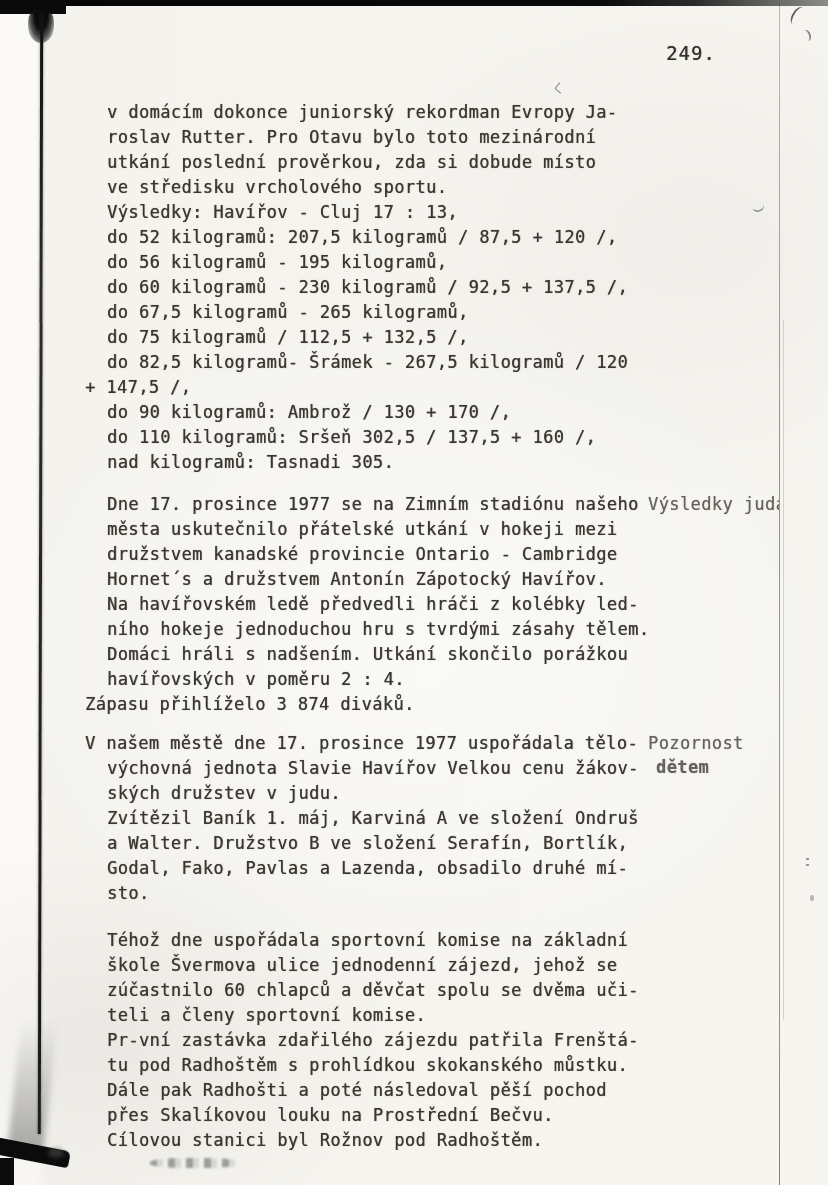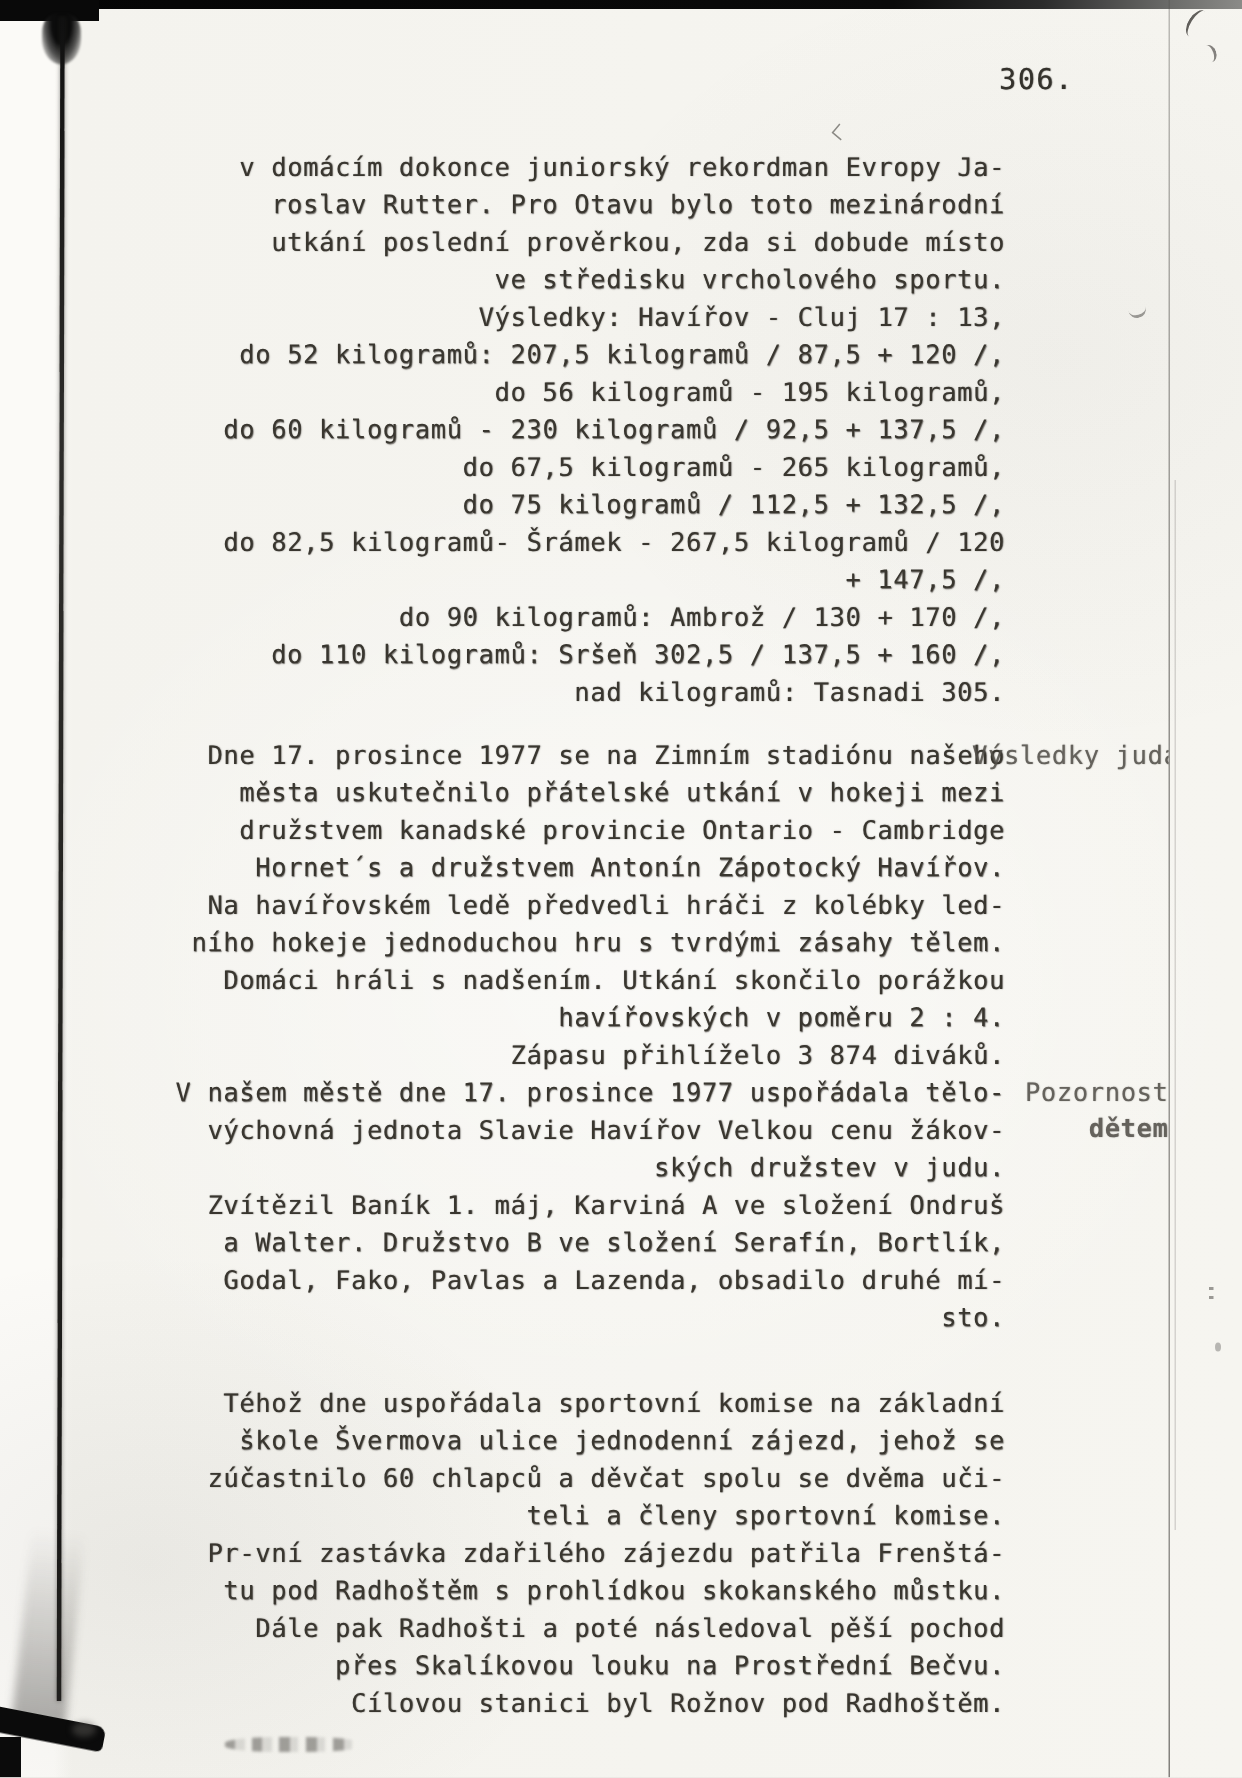--- a/index.html
+++ b/index.html
@@ -107,26 +107,25 @@
     position: absolute; left: 666px; top: 42px;
     font-size: 19px; letter-spacing: 1px;
     color: #34322c;
     text-shadow: 0.4px 0.4px 0.7px rgba(45,43,38,0.75);
   }
   .text-column {
     position: absolute; left: 85px; top: 100px; width: 585px;
     font-size: 17px; line-height: 25px; letter-spacing: 0.4px;
     text-shadow: 0.4px 0.4px 0.8px rgba(48,45,40,0.72);
     white-space: pre;
-    text-align: right;
   }
   .para { position: relative; }
   .para:nth-child(2) { margin-top: 17px; }
-  .para:nth-child(3) { }
-  .para:nth-child(4) { margin-top: 32px; }
+  .para:nth-child(3) { margin-top: 14px; }
+  .para:nth-child(4) { margin-top: 22px; }
   .line { padding-left: 22px; }
   .line.outdent { padding-left: 0; }
   .margin-note {
     position: absolute; left: 563px; top: 0; width: 131px;
     overflow: hidden;
     color: #514e48;
     opacity: 0.88;
     line-height: 24px;
     white-space: pre;
     text-shadow: 0.3px 0.3px 0.9px rgba(70,67,62,0.6);
@@ -149,15 +148,15 @@
   <div class="right-edge-line"></div>
   <div class="right-edge-line-2"></div>
   <div class="squiggle-tr-1"></div>
   <div class="squiggle-tr-2"></div>
   <div class="squiggle-mid"></div>
   <div class="speck-1"></div>
   <div class="speck-2"></div>
   <div class="speck-3"></div>
   <div class="bottom-smudge"></div>
 
-  <div class="page-number">306.</div>
+  <div class="page-number">249.</div>
   <div class="text-column"><div class="para"><div class="line">v domácím dokonce juniorský rekordman Evropy Ja-</div><div class="line">roslav Rutter. Pro Otavu bylo toto mezinárodní</div><div class="line">utkání poslední prověrkou, zda si dobude místo</div><div class="line">ve středisku vrcholového sportu.</div><div class="line">Výsledky: Havířov - Cluj 17 : 13,</div><div class="line">do 52 kilogramů: 207,5 kilogramů / 87,5 + 120 /,</div><div class="line">do 56 kilogramů - 195 kilogramů,</div><div class="line">do 60 kilogramů - 230 kilogramů / 92,5 + 137,5 /,</div><div class="line">do 67,5 kilogramů - 265 kilogramů,</div><div class="line">do 75 kilogramů / 112,5 + 132,5 /,</div><div class="line">do 82,5 kilogramů- Šrámek - 267,5 kilogramů / 120</div><div class="line outdent">+ 147,5 /,</div><div class="line">do 90 kilogramů: Ambrož / 130 + 170 /,</div><div class="line">do 110 kilogramů: Sršeň 302,5 / 137,5 + 160 /,</div><div class="line">nad kilogramů: Tasnadi 305.</div></div><div class="para"><div class="line">Dne 17. prosince 1977 se na Zimním stadiónu našeho</div><div class="line">města uskutečnilo přátelské utkání v hokeji mezi</div><div class="line">družstvem kanadské provincie Ontario - Cambridge</div><div class="line">Hornet´s a družstvem Antonín Zápotocký Havířov.</div><div class="line">Na havířovském ledě předvedli hráči z kolébky led-</div><div class="line">ního hokeje jednoduchou hru s tvrdými zásahy tělem.</div><div class="line">Domáci hráli s nadšením. Utkání skončilo porážkou</div><div class="line">havířovských v poměru 2 : 4.</div><div class="line outdent">Zápasu přihlíželo 3 874 diváků.</div><div class="margin-note"><div>Výsledky juda</div></div></div><div class="para"><div class="line outdent">V našem městě dne 17. prosince 1977 uspořádala tělo-</div><div class="line">výchovná jednota Slavie Havířov Velkou cenu žákov-</div><div class="line">ských družstev v judu.</div><div class="line">Zvítězil Baník 1. máj, Karviná A ve složení Ondruš</div><div class="line">a Walter. Družstvo B ve složení Serafín, Bortlík,</div><div class="line">Godal, Fako, Pavlas a Lazenda, obsadilo druhé mí-</div><div class="line">sto.</div><div class="margin-note"><div>Pozornost</div><div>dětem</div></div></div><div class="para"><div class="line">Téhož dne uspořádala sportovní komise na základní</div><div class="line">škole Švermova ulice jednodenní zájezd, jehož se</div><div class="line">zúčastnilo 60 chlapců a děvčat spolu se dvěma uči-</div><div class="line">teli a členy sportovní komise.</div><div class="line">Pr-vní zastávka zdařilého zájezdu patřila Frenštá-</div><div class="line">tu pod Radhoštěm s prohlídkou skokanského můstku.</div><div class="line">Dále pak Radhošti a poté následoval pěší pochod</div><div class="line">přes Skalíkovou louku na Prostřední Bečvu.</div><div class="line">Cílovou stanici byl Rožnov pod Radhoštěm.</div></div></div>
 </div>
 
 </body></html>

